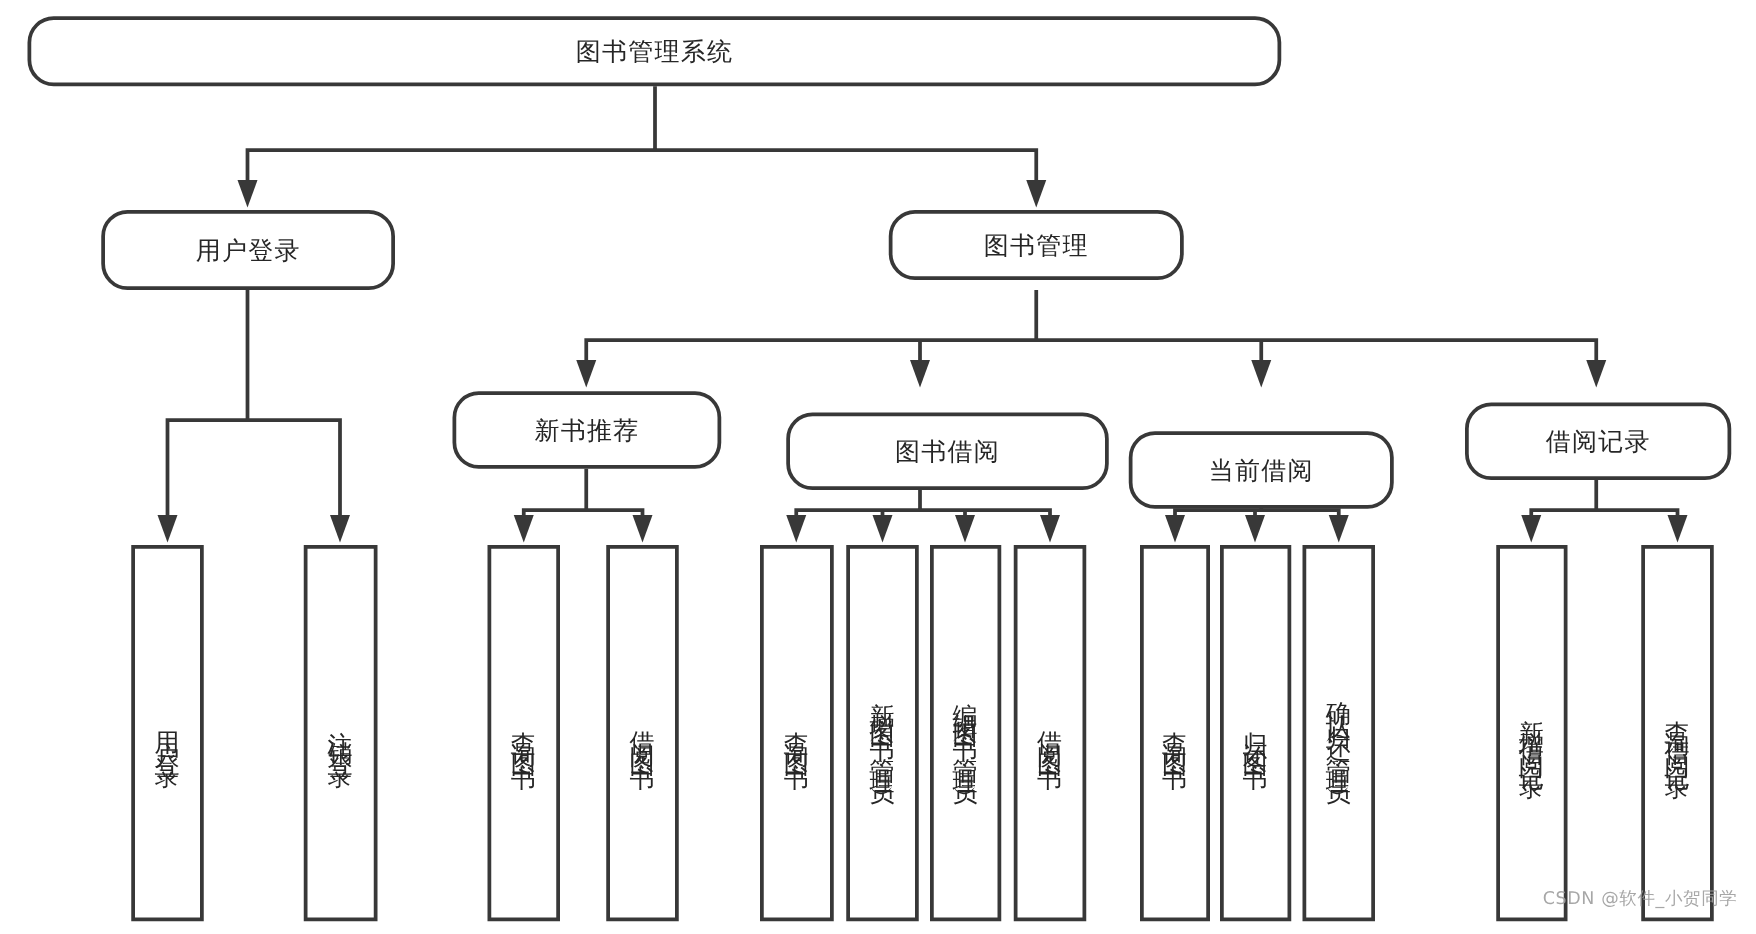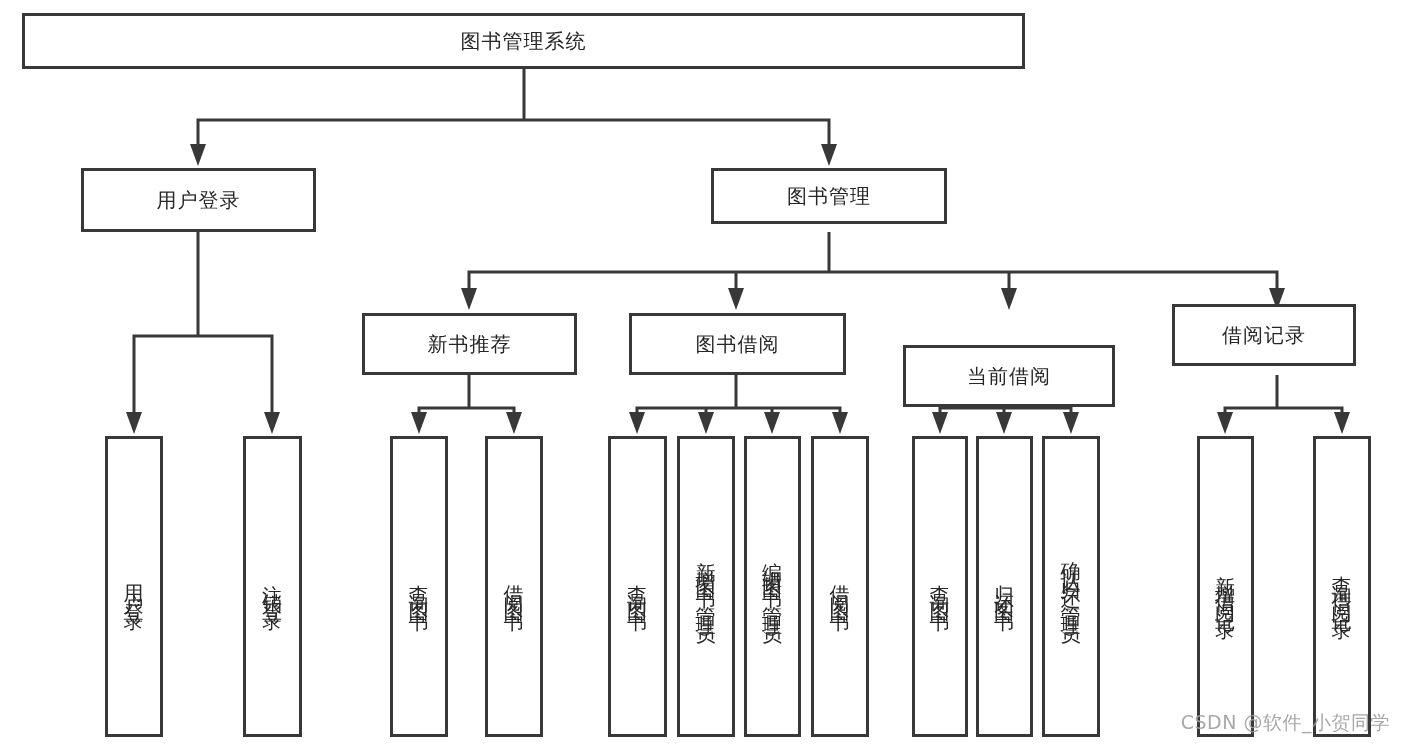--- a/index.html
+++ b/index.html
@@ -12,35 +12,35 @@
   }
   .wires{position:absolute;left:0;top:0;width:1405px;height:747px;}
   .node{
     position:absolute;
     box-sizing:border-box;
     border:3px solid #383838;
     background:#ffffff;
     display:flex;align-items:center;justify-content:center;
     color:#262626;
   }
-  .hbox{font-size:20px;letter-spacing:1px;}
+  .hbox{font-size:20px;letter-spacing:1px;border-radius:21px;}
   .vbox span{
     writing-mode:vertical-rl;
     text-orientation:mixed;
     letter-spacing:9px;
     font-size:20px;
     line-height:1;
     white-space:nowrap;
   }
   .watermark{
     position:absolute;
     left:1178px;top:710px;
     width:212px;
     text-align:right;
-    font-size:19px;
+    font-size:14px;
     color:#9e9e9e;
     opacity:.9;
     letter-spacing:0.5px;
     white-space:nowrap;
     z-index:5;
   }
 </style>
 </head>
 <body>
 
@@ -93,27 +93,27 @@
   <div class="node hbox" style="left:81px;top:168px;width:235px;height:64px;">
     <span>用户登录</span>
   </div>
   <div class="node hbox" style="left:711px;top:168px;width:236px;height:56px;">
     <span>图书管理</span>
   </div>
 
   <div class="node hbox" style="left:362px;top:313px;width:215px;height:62px;text-align:center;">
     <span>新书推荐</span>
   </div>
-  <div class="node hbox" style="left:629px;top:313px;width:217px;height:62px;">
+  <div class="node hbox" style="left:629px;top:330px;width:258px;height:62px;">
     <span>图书借阅</span>
   </div>
   <div class="node hbox" style="left:903px;top:313px;width:212px;height:62px;margin-top:32px;">
     <span>当前借阅</span>
   </div>
-  <div class="node hbox" style="left:1172px;top:304px;width:184px;height:62px;font-family:Liberation Mono, monospace;">
+  <div class="node hbox" style="left:1172px;top:322px;width:213px;height:62px;font-family:Liberation Mono, monospace;">
     <span>借阅记录</span>
   </div>
 
   <div class="node vbox" style="left:105px;top:436px;width:58px;height:301px;">
     <span>用户登录</span>
   </div>
   <div class="node vbox" style="left:243px;top:436px;width:59px;height:301px;">
     <span>注销登录</span>
   </div>
 

